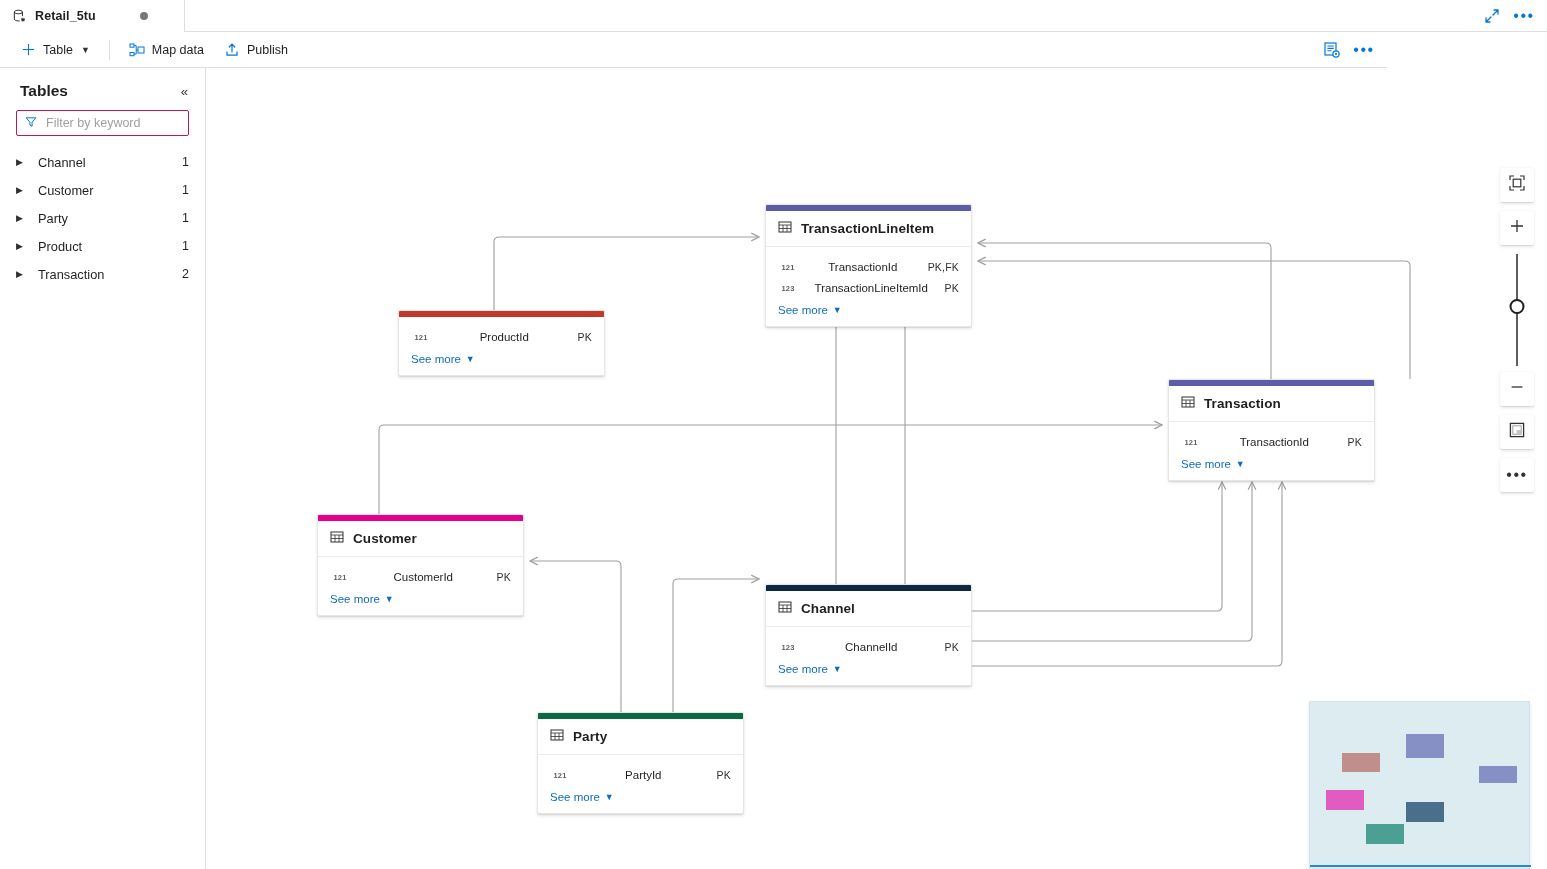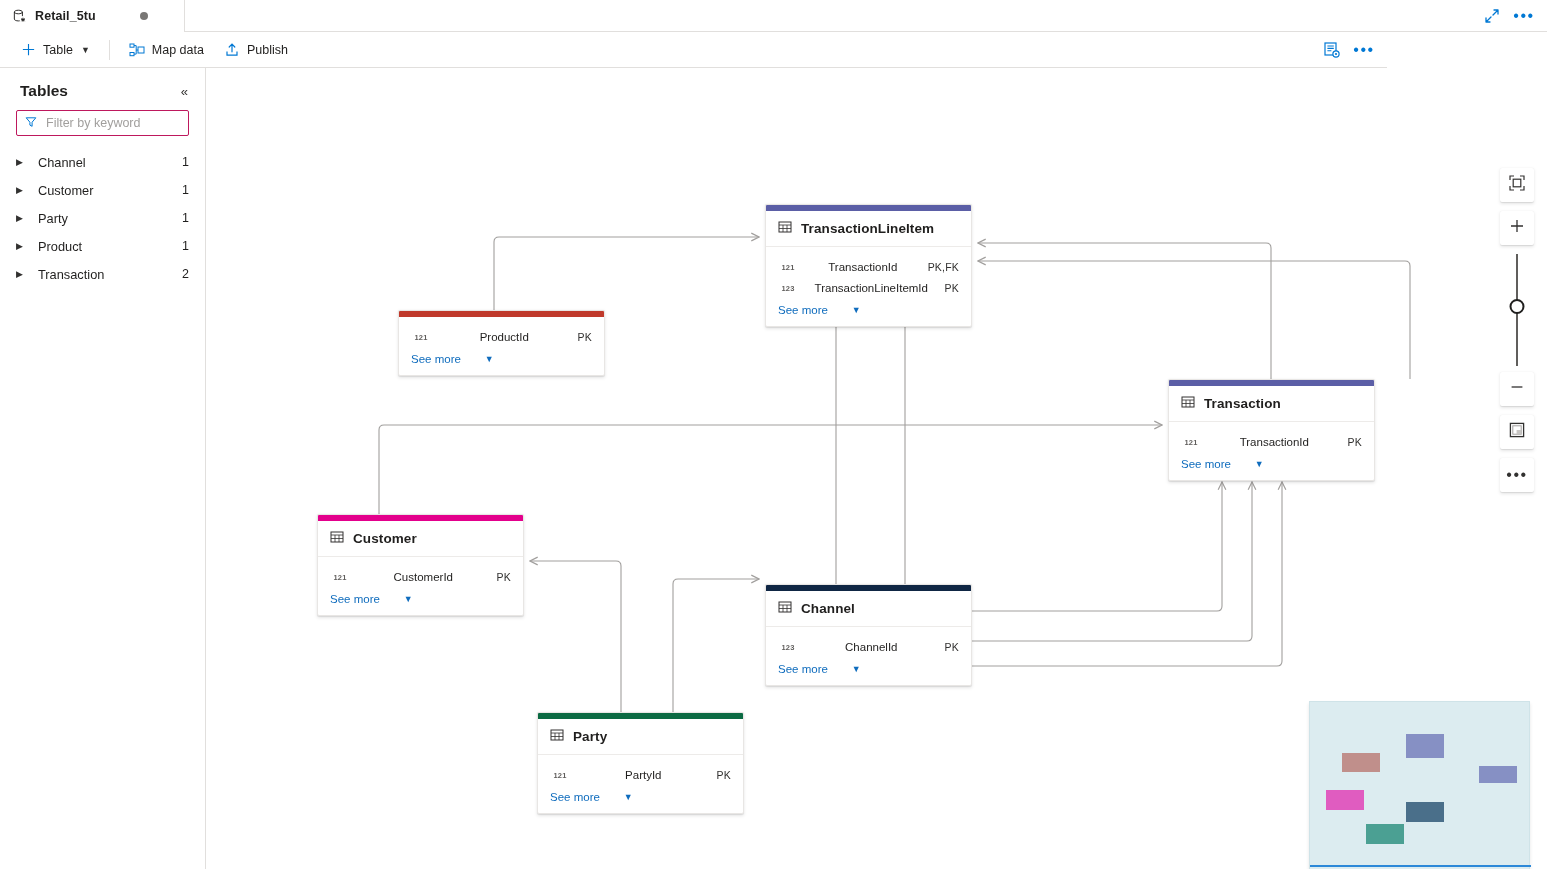--- a/index.html
+++ b/index.html
@@ -120,21 +120,21 @@
     padding: 0 12px; font-size: 11.5px; color: #201f1e; text-align: center;
   }
   .field-type {
     flex: 0 0 20px; font-size: 7.5px; color: #605e5c;
     font-family: "Liberation Sans", sans-serif; letter-spacing: .2px;
     font-weight: 700; padding-top: 2px;
   }
   .field-name { flex: 1 1 auto; font-size: 11.5px; }
   .field-key { font-size: 10.5px; color: #323130; letter-spacing: .2px; }
   .see-more {
-    display: flex; align-items: center; gap: 24px;
+    display: flex; align-items: center; gap: 5px;
     padding: 6px 12px 2px 12px; color: #0f6cbd; font-size: 11.5px; cursor: pointer;
   }
   .see-more .chev { font-size: 9px; }
 
   
   .zoombar {
     position: absolute; right: 13px; top: 84px;
     width: 34px; display: flex; flex-direction: column; align-items: center;
   }
   .zbtn {

